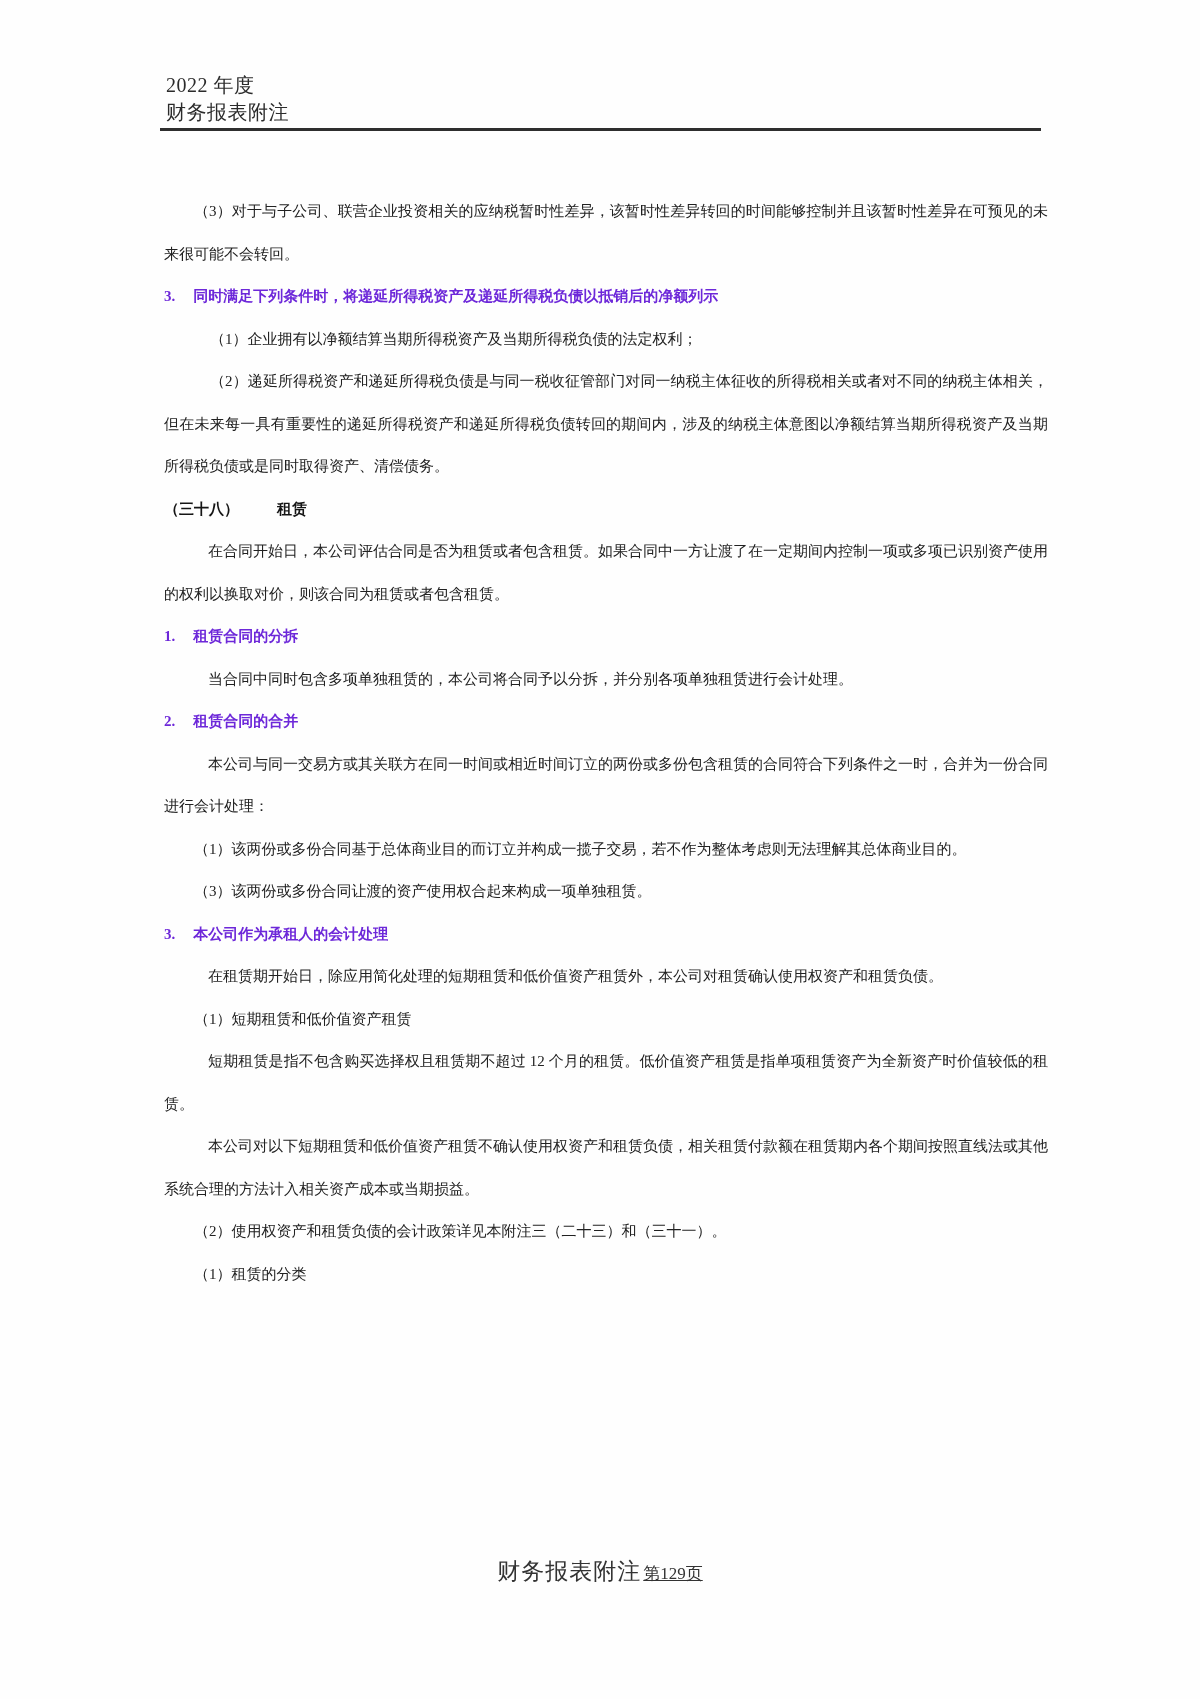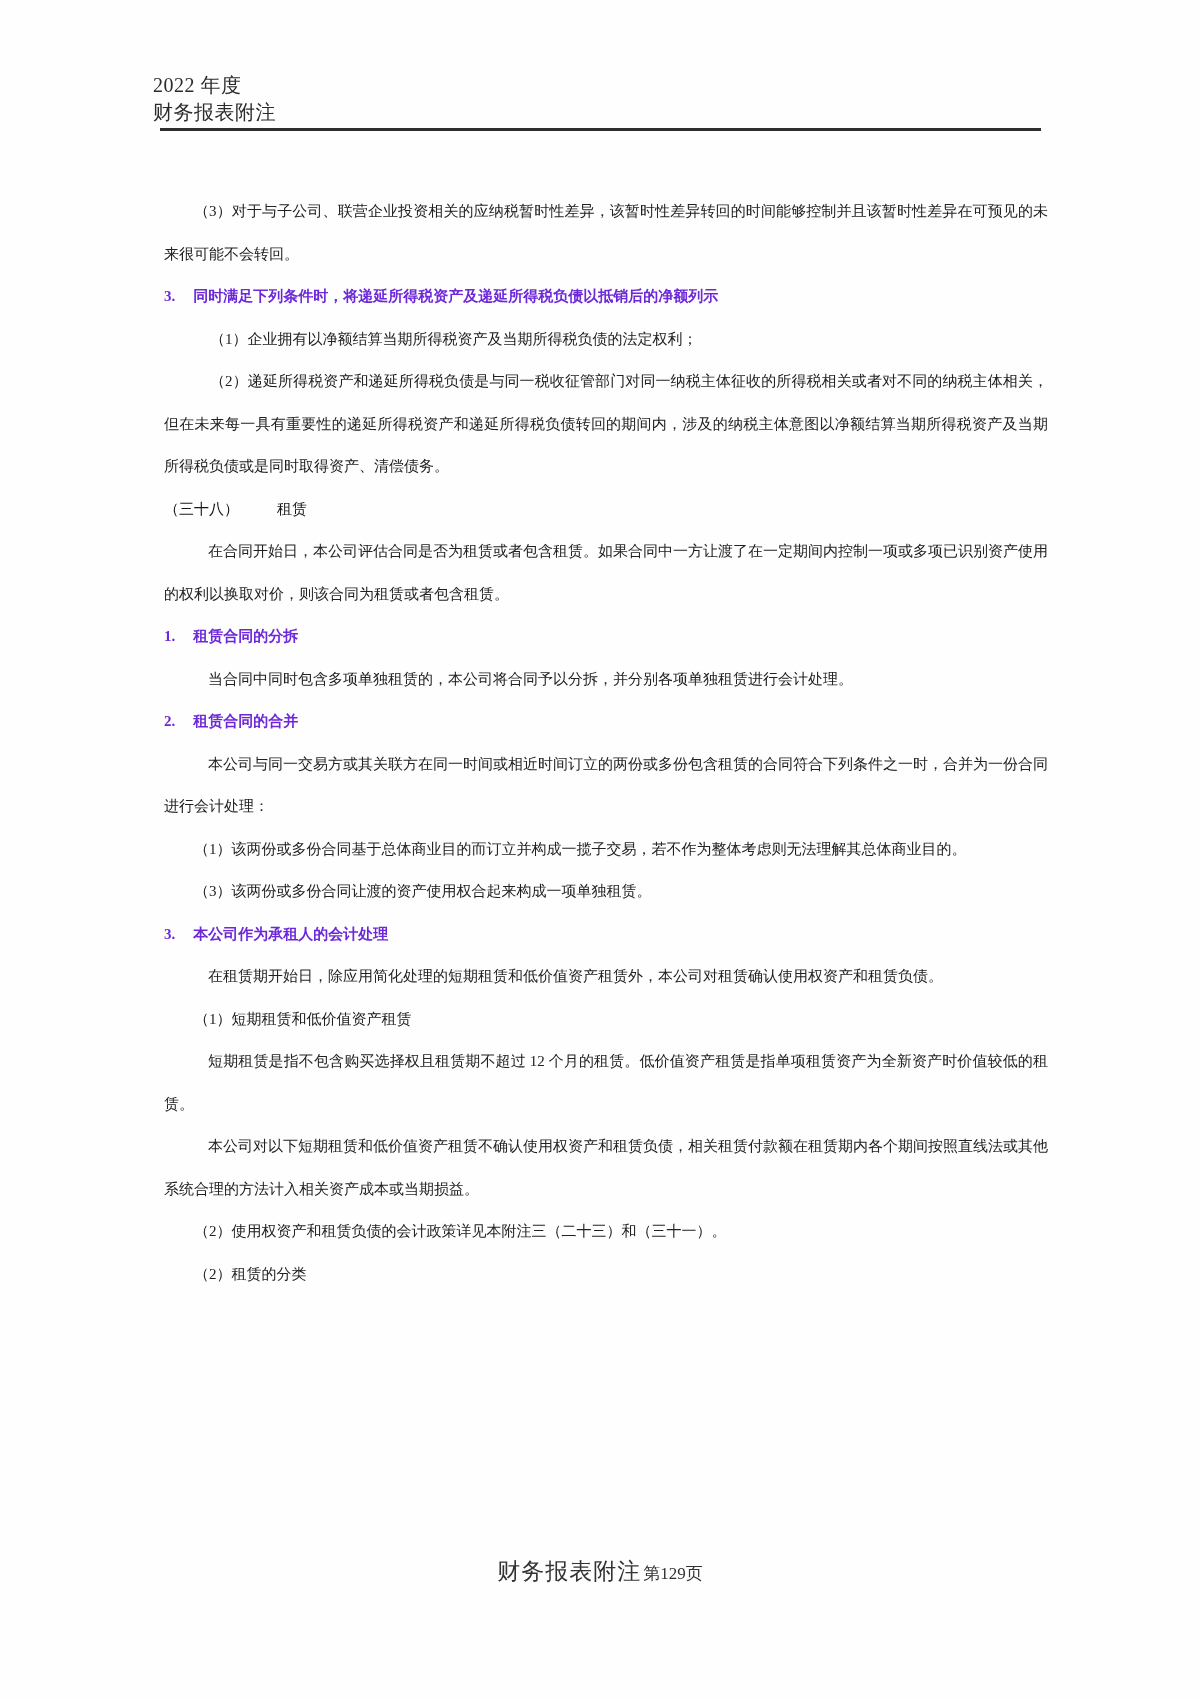--- a/index.html
+++ b/index.html
@@ -6,21 +6,21 @@
   .page{
     position:relative;
     width:1200px;height:1699px;
     background:#fefefe;
     font-family:"Liberation Serif","DejaVu Serif",serif;
     color:#222222;
     overflow:hidden;
   }
   
   .header{
-    position:absolute;left:153px;top:72px;
+    position:absolute;left:166px;top:72px;
     font-size:20px;line-height:27px;color:#2b2b2b;
     letter-spacing:0.5px;
   }
   .header-rule{
     position:absolute;left:160px;top:128px;
     width:881px;height:3px;background:#2e2e2e;
   }
   
   .content{
     position:absolute;left:164px;top:190px;width:884px;
@@ -32,32 +32,32 @@
   .para{text-indent:44px;}
   .para-paren{text-indent:30px;}
   .sub-item{margin-left:60px;text-indent:46px;}
   .h-num{
     font-weight:bold;color:#6d28d9;
     margin-left:38px;text-align:left;text-indent:0;
     margin-top:6px;
   }
   .h-num .num{display:inline-block;margin-right:18px;}
   .section-head{
-    font-weight:normal;color:#151515;
+    font-weight:bold;color:#151515;
     margin-left:42px;text-align:left;text-indent:0;
     margin-top:18px;
   }
   .section-head .num{display:inline-block;margin-right:38px;}
   
   .footer{
     position:absolute;left:0;right:0;top:1556px;
     text-align:center;color:#333333;white-space:nowrap;
   }
   .footer-title{font-size:23px;letter-spacing:1px;}
-  .footer-page{font-size:17px;margin-left:2px;}
+  .footer-page{font-size:17px;margin-left:2px;text-decoration:underline;}
 </style>
 </head>
 <body>
 
 <div class="page">
 
   <div class="header">
     <div>2022 年度</div>
     <div>财务报表附注</div>
   </div>
@@ -87,20 +87,20 @@
 
     <p class="h-num"><span class="num">3.</span><span>本公司作为承租人的会计处理</span></p>
 
     <p class="para">在租赁期开始日，除应用简化处理的短期租赁和低价值资产租赁外，本公司对租赁确认使用权资产和租赁负债。</p>
     <p class="para-paren">（1）短期租赁和低价值资产租赁</p>
     <p class="para">短期租赁是指不包含购买选择权且租赁期不超过 12 个月的租赁。低价值资产租赁是指单项租赁资产为全新资产时价值较低的租赁。</p>
     <p class="para">本公司对以下短期租赁和低价值资产租赁不确认使用权资产和租赁负债，相关租赁付款额在租赁期内各个期间按照直线法或其他系统合理的方法计入相关资产成本或当期损益。</p>
     <p class="para-paren">（2）使用权资产和租赁负债的会计政策详见本附注三（二十三）和（三十一）。</p>
 
 
-    <p class="para-paren">（2）租赁的分类</p>
+    <p class="para-paren">（1）租赁的分类</p>
   </main>
 
   <div class="footer">
     <span class="footer-title">财务报表附注</span><span class="footer-page">第129页</span>
   </div>
 
 </div>
 
 </body></html>

